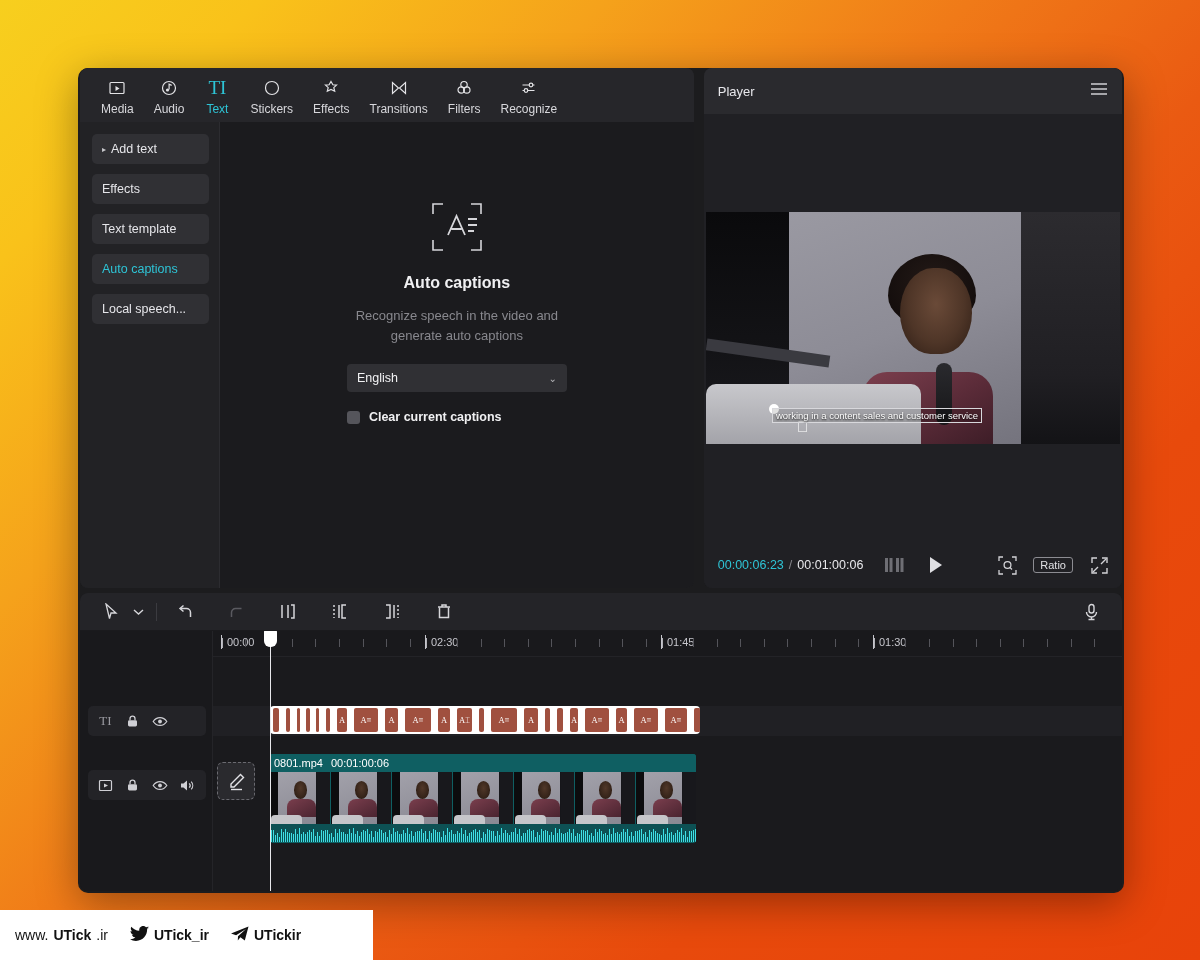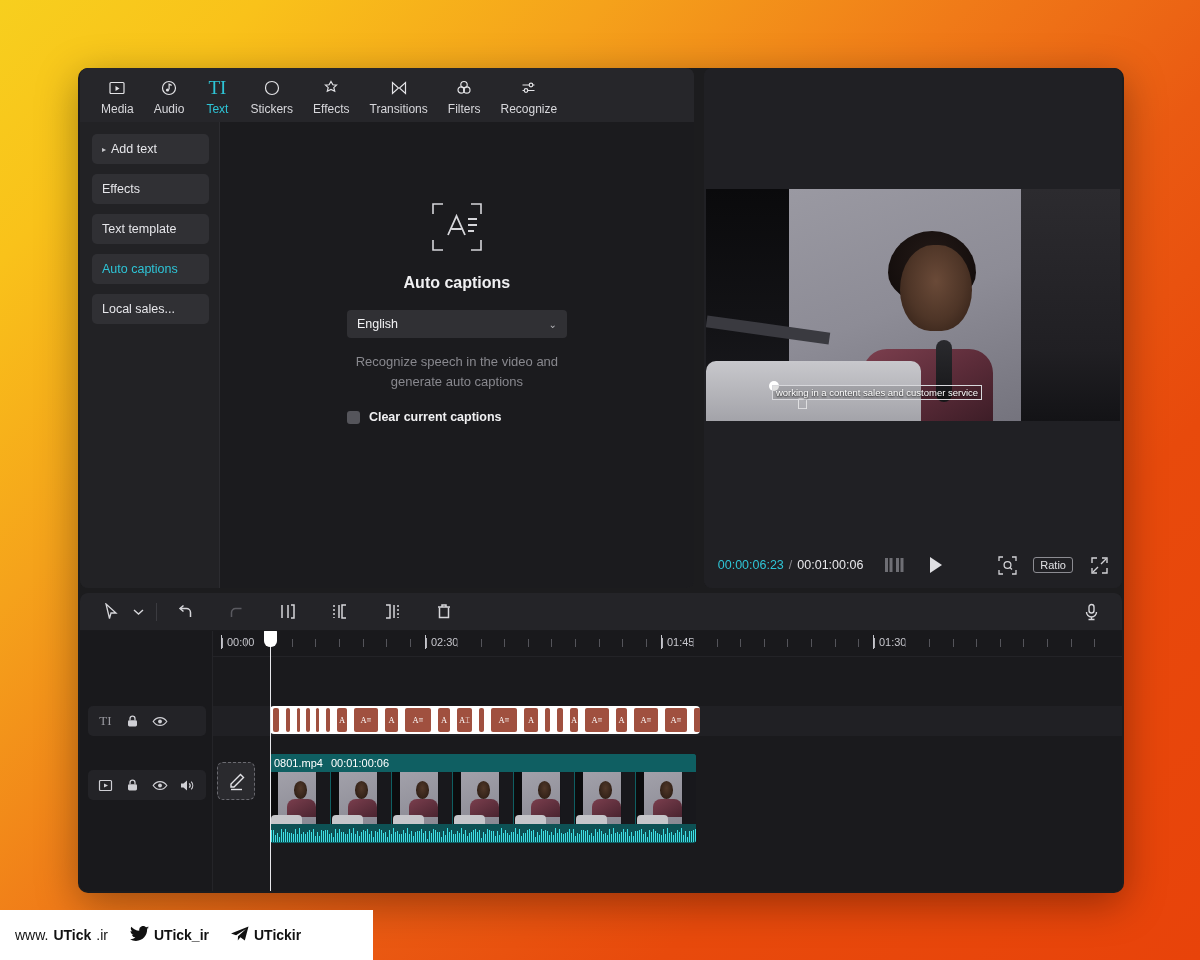--- a/index.html
+++ b/index.html
@@ -424,47 +424,55 @@
           <div class="side-item">
             <span>Effects</span>
           </div>
           <div class="side-item">
             <span>Text template</span>
           </div>
           <div class="side-item active">
             <span>Auto captions</span>
           </div>
           <div class="side-item">
-            <span>Local sales...</span>
+            <span>Local speech...</span>
           </div>
         </div>
 
         <div id="center">
           <div id="cap-icon">
             <svg width="54" height="54" viewBox="0 0 54 54" fill="none" stroke="#d6d6da" stroke-width="1.6">
               <path d="M3 14V4h10M41 4h10v10M51 40v10H41M13 50H3V40"></path>
               <path d="M18 35l8.5-19 8.5 19M21.5 29h10" stroke-width="1.8"></path>
               <path d="M38 19h9M38 25h9M38 31h6" stroke-width="1.8"></path>
             </svg>
           </div>
           <div id="cap-title">Auto captions</div>
+          <div id="cap-desc">Recognize speech in the video and generate auto captions</div>
           <div id="lang-select">
             <span>English</span>
             <span class="chev">⌄</span>
           </div>
-          <div id="cap-desc">Recognize speech in the video and generate auto captions</div>
           <div id="clear-row">
             <span id="clear-box"></span>
             <span id="clear-label">Clear current captions</span>
           </div>
         </div>
       </div>
     </div>
 
     <div id="player">
+      <div id="player-head">
+        <span id="player-title">Player</span>
+        <span style="cursor:pointer">
+          <svg width="18" height="14" viewBox="0 0 18 14" stroke="#cfcfd4" stroke-width="1.6">
+            <path d="M1 2h16M1 7h16M1 12h16"></path>
+          </svg>
+        </span>
+      </div>
 
       <div id="player-stage">
         <div id="video-frame">
           <div class="vf-bg-left"></div>
           <div class="vf-bg-wall"></div>
           <div class="vf-bg-right"></div>
           <div class="vf-armL"></div>
           <div class="vf-hair"></div>
           <div class="vf-head"></div>
           <div class="vf-shirt"></div>

